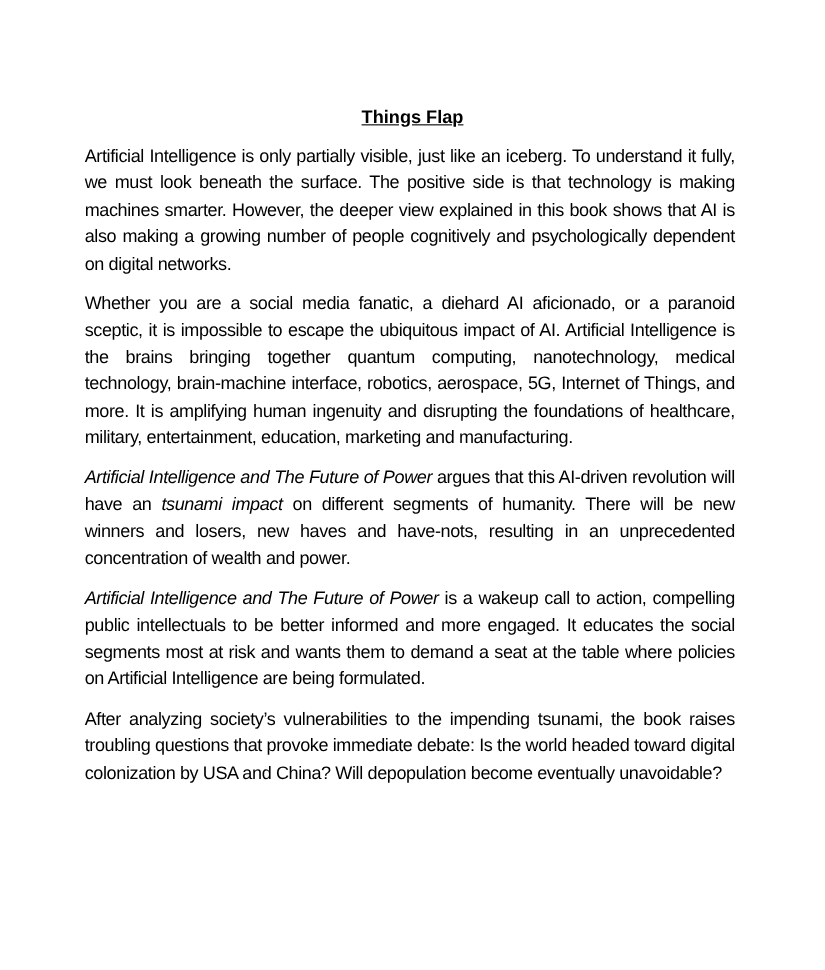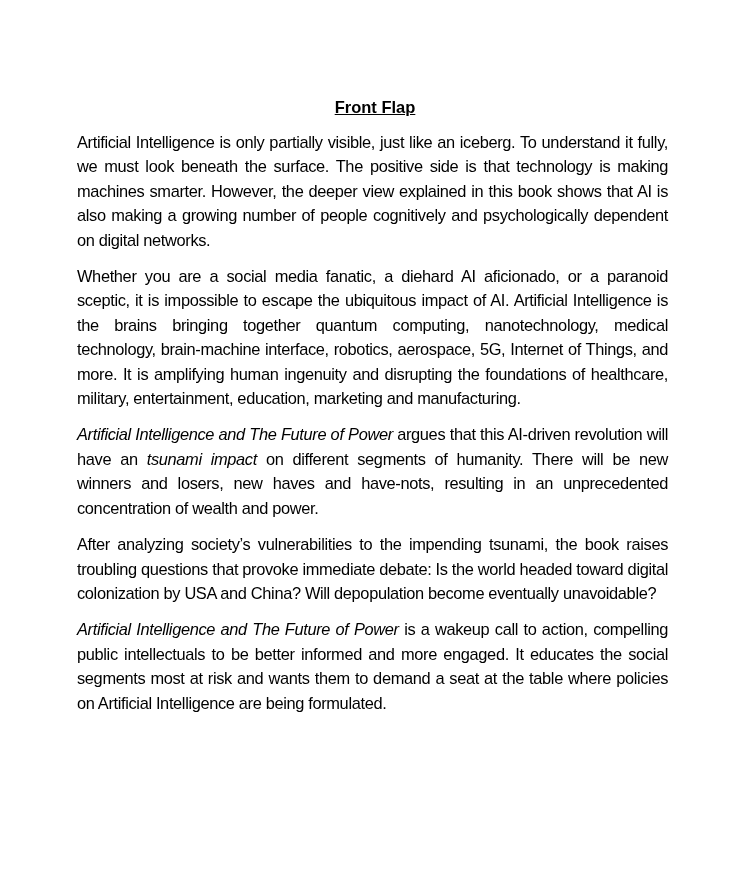--- a/index.html
+++ b/index.html
@@ -39,34 +39,34 @@
       word-spacing: 0px;
     }
     .para em {
       font-style: italic;
     }
   </style>
 </head>
 <body>
 
 <div class="page">
-  <div class="title">Front Flap</div>
+  <div class="title">Things Flap</div>
 
   <p class="para">
     <span>Artificial Intelligence is only partially visible, just like an iceberg. To understand it fully, we must look beneath the surface. The positive side is that technology is making machines smarter. However, the deeper view explained in this book shows that AI is also making a growing number of people cognitively and psychologically dependent on digital networks.</span>
   </p>
 
   <p class="para">
     <span>Whether you are a social media fanatic, a diehard AI aficionado, or a paranoid sceptic, it is impossible to escape the ubiquitous impact of AI. Artificial Intelligence is the brains bringing together quantum computing, nanotechnology, medical technology, brain-machine interface, robotics, aerospace, 5G, Internet of Things, and more. It is amplifying human ingenuity and disrupting the foundations of healthcare, military, entertainment, education, marketing and manufacturing.</span>
   </p>
 
   <p class="para">
     <em>Artificial Intelligence and The Future of Power</em><span> argues that this AI-driven revolution will have an </span><em>tsunami impact</em><span> on different segments of humanity. There will be new winners and losers, new haves and have-nots, resulting in an unprecedented concentration of wealth and power.</span>
   </p>
 
   <p class="para">
-    <span>After analyzing society’s vulnerabilities to the impending tsunami, the book raises troubling questions that provoke immediate debate: Is the world headed toward digital colonization by USA and China? Will depopulation become eventually unavoidable?</span>
+    <em>Artificial Intelligence and The Future of Power</em><span> is a wakeup call to action, compelling public intellectuals to be better informed and more engaged. It educates the social segments most at risk and wants them to demand a seat at the table where policies on Artificial Intelligence are being formulated.</span>
   </p>
 
   <p class="para">
-    <em>Artificial Intelligence and The Future of Power</em><span> is a wakeup call to action, compelling public intellectuals to be better informed and more engaged. It educates the social segments most at risk and wants them to demand a seat at the table where policies on Artificial Intelligence are being formulated.</span>
+    <span>After analyzing society’s vulnerabilities to the impending tsunami, the book raises troubling questions that provoke immediate debate: Is the world headed toward digital colonization by USA and China? Will depopulation become eventually unavoidable?</span>
   </p>
 </div>
 
 </body></html>

